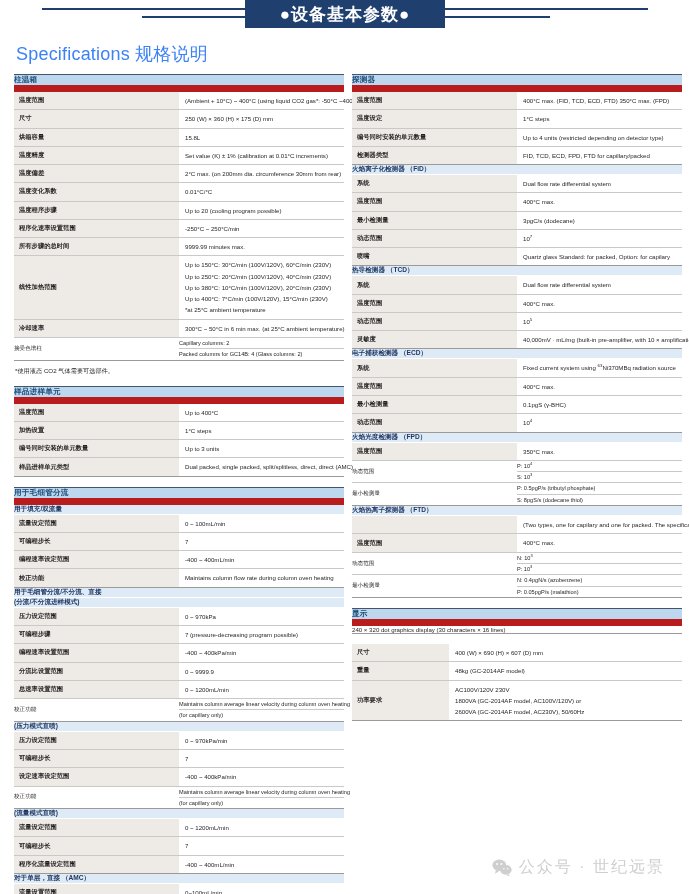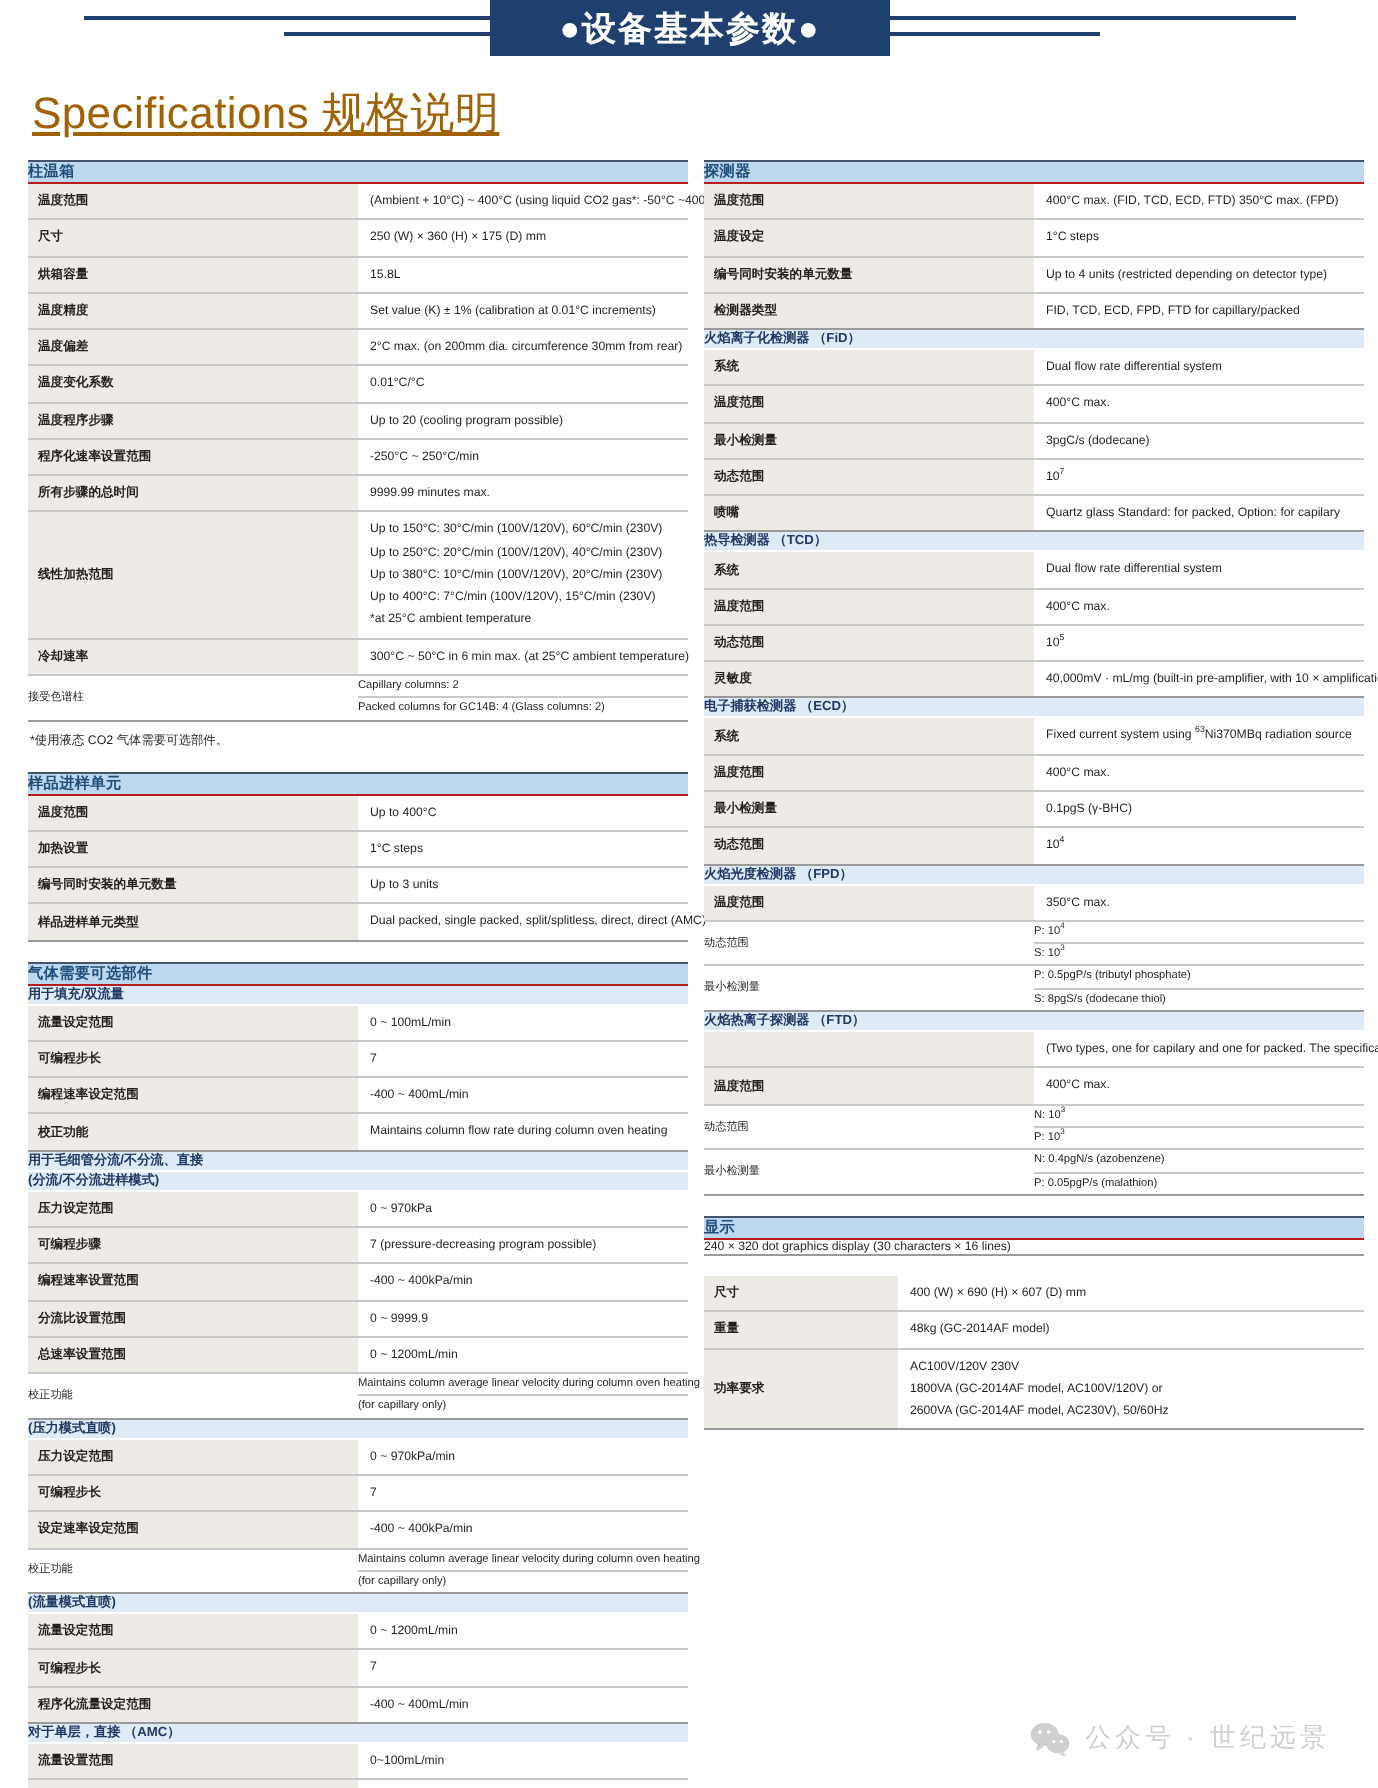--- a/index.html
+++ b/index.html
@@ -41,26 +41,25 @@
     display: flex;
     align-items: center;
     justify-content: center;
     font-size: 17px;
     font-weight: bold;
     letter-spacing: 1px;
   }
 
   
   .page-title {
-    font-size: 22px;
+    font-size: 18px;
     font-weight: normal;
-    color: #a16207;
+    color: #3b82f6;
     margin: 8px 0 8px 16px;
     letter-spacing: 0.2px;
-    text-decoration: underline;
   }
 
   
   .columns {
     display: flex;
     gap: 8px;
     padding: 0 11px 0 14px;
     align-items: flex-start;
   }
   .col {
@@ -79,21 +78,21 @@
   }
   table.spec td, table.spec th { padding: 0; }
 
   .sec-head td {
     background: #bdd7ee;
     color: #1f4e79;
     font-size: 7.6px;
     font-weight: bold;
     padding: 2.5px 4px 2.5px 5px;
     border-top: 1.6px solid #44546a;
-    border-bottom: 1px solid #b91c1c;
+    border-bottom: 7px solid #b91c1c;
     letter-spacing: 0.2px;
   }
 
   .sub-head td {
     background: #deebf7;
     color: #1f3864;
     font-size: 6.6px;
     font-weight: bold;
     padding: 2.5px 4px 2.5px 5px;
     border-bottom: 1px solid #ffffff;
@@ -146,21 +145,21 @@
 
   
   .watermark {
     position: absolute;
     right: 24px;
     bottom: 16px;
     display: flex;
     align-items: center;
     gap: 7px;
     color: #cfcfcf;
-    font-size: 13px;
+    font-size: 16px;
     letter-spacing: 2px;
   }
   .wechat-icon { width: 20px; height: 17px; display: block; }
 </style>
 </head>
 <body>
 
 <div class="banner">
   <div class="banner-rule r1"></div>
   <div class="banner-rule r2"></div>
@@ -294,21 +293,21 @@
                 <span class="line">Dual packed, single packed, split/splitless, direct, direct (AMC)</span>
               </td>
             </tr>
           </tbody>
         </table>
       </div>
       <div class="block">
         <table class="spec">
           <tbody>
             <tr class="sec-head">
-              <td colspan="2">气体需要可选部件</td>
+              <td colspan="2">用于毛细管分流</td>
             </tr>
             <tr class="sub-head">
               <td colspan="2">用于填充/双流量</td>
             </tr>
             <tr class="row">
               <td class="k">流量设定范围</td>
               <td class="v">
                 <span class="line">0 ~ 100mL/min</span>
               </td>
             </tr>

